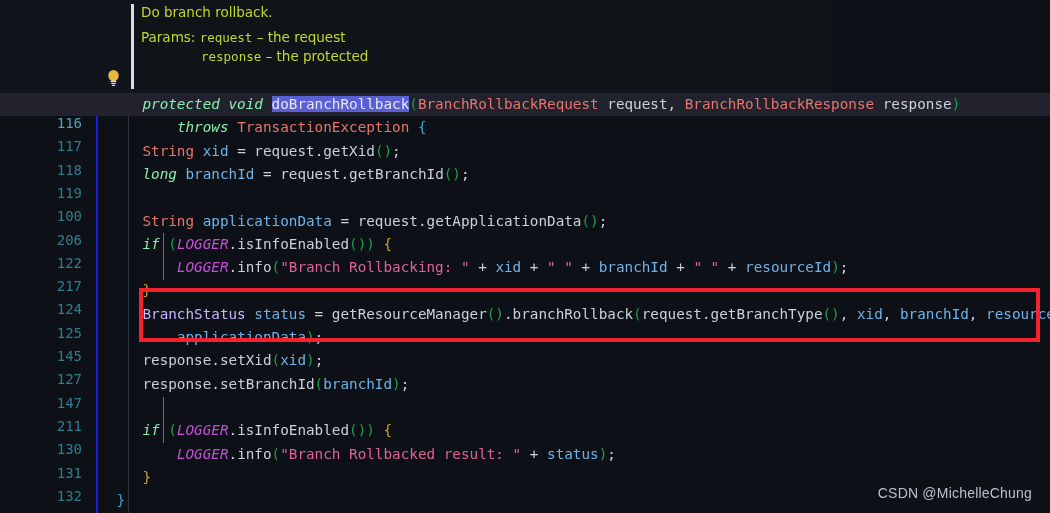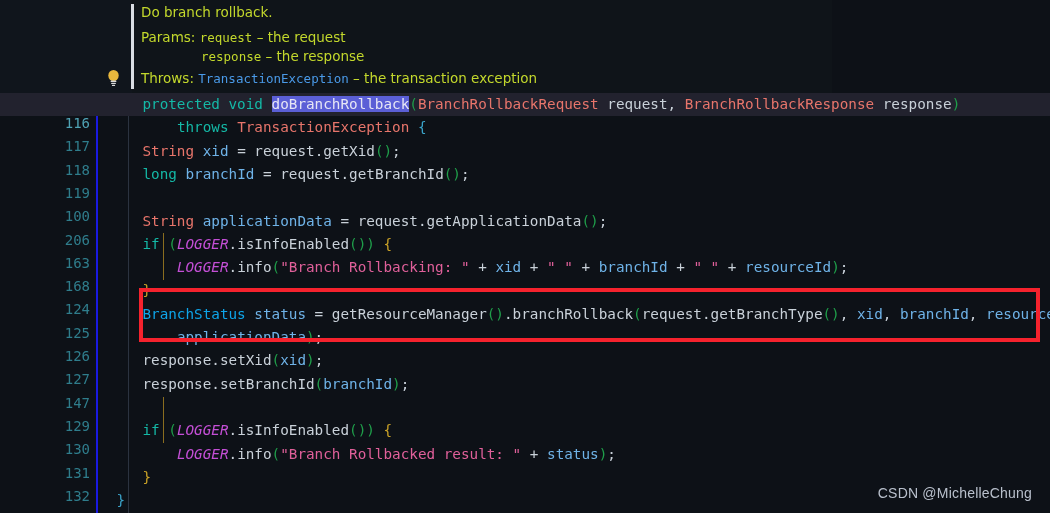--- a/index.html
+++ b/index.html
@@ -62,39 +62,38 @@
 
   .row{
     position:absolute; left:0; width:1050px; height:23.3px;
     white-space:pre;
   }
   .row.current{ background:#22222e; }
   .lineno{
     position:absolute; left:0; width:82px; text-align:right;
     color:#2f7d8c; font-size:14px; line-height:23.3px;
     font-family:"DejaVu Sans Mono","Liberation Mono",monospace;
-    margin-left:8px;
   }
   .row.current .lineno{ color:#4fa3b5; }
   .code{
     position:absolute; left:108px; top:0; line-height:23.3px;
     font-size:14.3px; color:#c9d1d9;
     font-family:"DejaVu Sans Mono","Liberation Mono",monospace;
   }
 
   
   .guide{
     position:absolute; width:1px; background:#2b3340;
   }
   .guide.gold{ background:#8a6d1f; }
 
   
-  .kw    { color:#14b8a6; }          
+  .kw    { color:#86efac;font-style:italic; }          
   .type  { color:#e8756b; }          
-  .cls   { color:#0ea5e9; }          
+  .cls   { color:#c4b5fd; }          
   .clsr  { color:#e8756b; }
   .fn    { color:#c9d1d9; }
   .ident { color:#6fb3e8; }          
   .paren { color:#1f9e4a; }          
   .brace { color:#c9a227; }          
   .brace2{ color:#3aa3c9; }
   .str   { color:#e0609a; }          
   .op    { color:#c9d1d9; }
   .logger{ color:#c44fd6; font-style:italic; }
   .punct { color:#c9d1d9; }
@@ -129,23 +128,22 @@
     <rect x="5.9" y="15.7" width="3.2" height="1.3" rx=".6" fill="#d9d9d9"></rect>
   </svg>
 
   <div id="doc-divider"></div>
 
   <div id="doc-body">
     <div class="doc-line" id="doc-l1">Do branch rollback.</div>
 
     <div class="doc-line" id="doc-l2"><span>Params:</span><span> </span><span class="doc-mono doc-param">request</span><span> – </span><span>the request</span></div>
 
-    <div class="doc-line" id="doc-l3"><span class="doc-mono doc-param">response</span><span> – </span><span>the response</span></div>
-
-    <div class="doc-line" id="doc-l4"><span>Throws:</span><span> </span><span class="doc-mono doc-type">TransactionException</span><span> – </span><span>the transaction exception</span></div>
+    <div class="doc-line" id="doc-l3"><span class="doc-mono doc-param">response</span><span> – </span><span>the protected</span></div>
+
   </div>
 </div>
 
 <div id="editor">
   <div id="gutter-bg"></div>
   <div id="blue-rule"></div>
 
   <div class="guide" style="left:128px; top:23px; height:397px;"></div>
   <div class="guide gold" style="left:163px; top:140px; height:47px;"></div>
   <div class="guide gold" style="left:163px; top:304px; height:23px;"></div>
@@ -174,56 +172,56 @@
   <div class="row" style="top:93.2px;">
     <span class="lineno">100</span>
   </div>
 
   <div class="row" style="top:116.5px;">
     <span class="lineno">206</span>
     <span class="code"><span>    </span><span class="type">String</span><span> </span><span class="ident">applicationData</span><span> </span><span class="op">=</span><span> </span><span class="fn">request</span><span class="punct">.</span><span class="fn">getApplicationData</span><span class="paren">()</span><span class="punct">;</span></span>
   </div>
 
   <div class="row" style="top:139.8px;">
-    <span class="lineno">163</span>
+    <span class="lineno">122</span>
     <span class="code"><span>    </span><span class="kw">if</span><span> </span><span class="paren">(</span><span class="logger">LOGGER</span><span class="punct">.</span><span class="fn">isInfoEnabled</span><span class="paren">()</span><span class="paren">)</span><span> </span><span class="brace">{</span></span>
   </div>
 
   <div class="row" style="top:163.1px;">
-    <span class="lineno">168</span>
+    <span class="lineno">217</span>
     <span class="code"><span>        </span><span class="logger">LOGGER</span><span class="punct">.</span><span class="fn">info</span><span class="paren">(</span><span class="str">"Branch Rollbacking: "</span><span> </span><span class="op">+</span><span> </span><span class="ident">xid</span><span> </span><span class="op">+</span><span> </span><span class="str">" "</span><span> </span><span class="op">+</span><span> </span><span class="ident">branchId</span><span> </span><span class="op">+</span><span> </span><span class="str">" "</span><span> </span><span class="op">+</span><span> </span><span class="ident">resourceId</span><span class="paren">)</span><span class="punct">;</span></span>
   </div>
 
   <div class="row" style="top:186.4px;">
     <span class="lineno">124</span>
     <span class="code"><span>    </span><span class="brace">}</span></span>
   </div>
 
   <div class="row" style="top:209.7px;">
     <span class="lineno">125</span>
     <span class="code"><span>    </span><span class="cls">BranchStatus</span><span> </span><span class="ident">status</span><span> </span><span class="op">=</span><span> </span><span class="fn">getResourceManager</span><span class="paren">()</span><span class="punct">.</span><span class="fn">branchRollback</span><span class="paren">(</span><span class="fn">request</span><span class="punct">.</span><span class="fn">getBranchType</span><span class="paren">()</span><span class="punct">,</span><span> </span><span class="ident">xid</span><span class="punct">,</span><span> </span><span class="ident">branchId</span><span class="punct">,</span><span> </span><span class="ident">resourceId</span></span>
   </div>
 
   <div class="row" style="top:233px;">
-    <span class="lineno">126</span>
+    <span class="lineno">145</span>
     <span class="code"><span>        </span><span class="ident">applicationData</span><span class="paren">)</span><span class="punct">;</span></span>
   </div>
 
   <div class="row" style="top:256.3px;">
     <span class="lineno">127</span>
     <span class="code"><span>    </span><span class="fn">response</span><span class="punct">.</span><span class="fn">setXid</span><span class="paren">(</span><span class="ident">xid</span><span class="paren">)</span><span class="punct">;</span></span>
   </div>
 
   <div class="row" style="top:279.6px;">
     <span class="lineno">147</span>
     <span class="code"><span>    </span><span class="fn">response</span><span class="punct">.</span><span class="fn">setBranchId</span><span class="paren">(</span><span class="ident">branchId</span><span class="paren">)</span><span class="punct">;</span></span>
   </div>
 
   <div class="row" style="top:302.9px;">
-    <span class="lineno">129</span>
+    <span class="lineno">211</span>
   </div>
 
   <div class="row" style="top:326.2px;">
     <span class="lineno">130</span>
     <span class="code"><span>    </span><span class="kw">if</span><span> </span><span class="paren">(</span><span class="logger">LOGGER</span><span class="punct">.</span><span class="fn">isInfoEnabled</span><span class="paren">()</span><span class="paren">)</span><span> </span><span class="brace">{</span></span>
   </div>
 
   <div class="row" style="top:349.5px;">
     <span class="lineno">131</span>
     <span class="code"><span>        </span><span class="logger">LOGGER</span><span class="punct">.</span><span class="fn">info</span><span class="paren">(</span><span class="str">"Branch Rollbacked result: "</span><span> </span><span class="op">+</span><span> </span><span class="ident">status</span><span class="paren">)</span><span class="punct">;</span></span>

